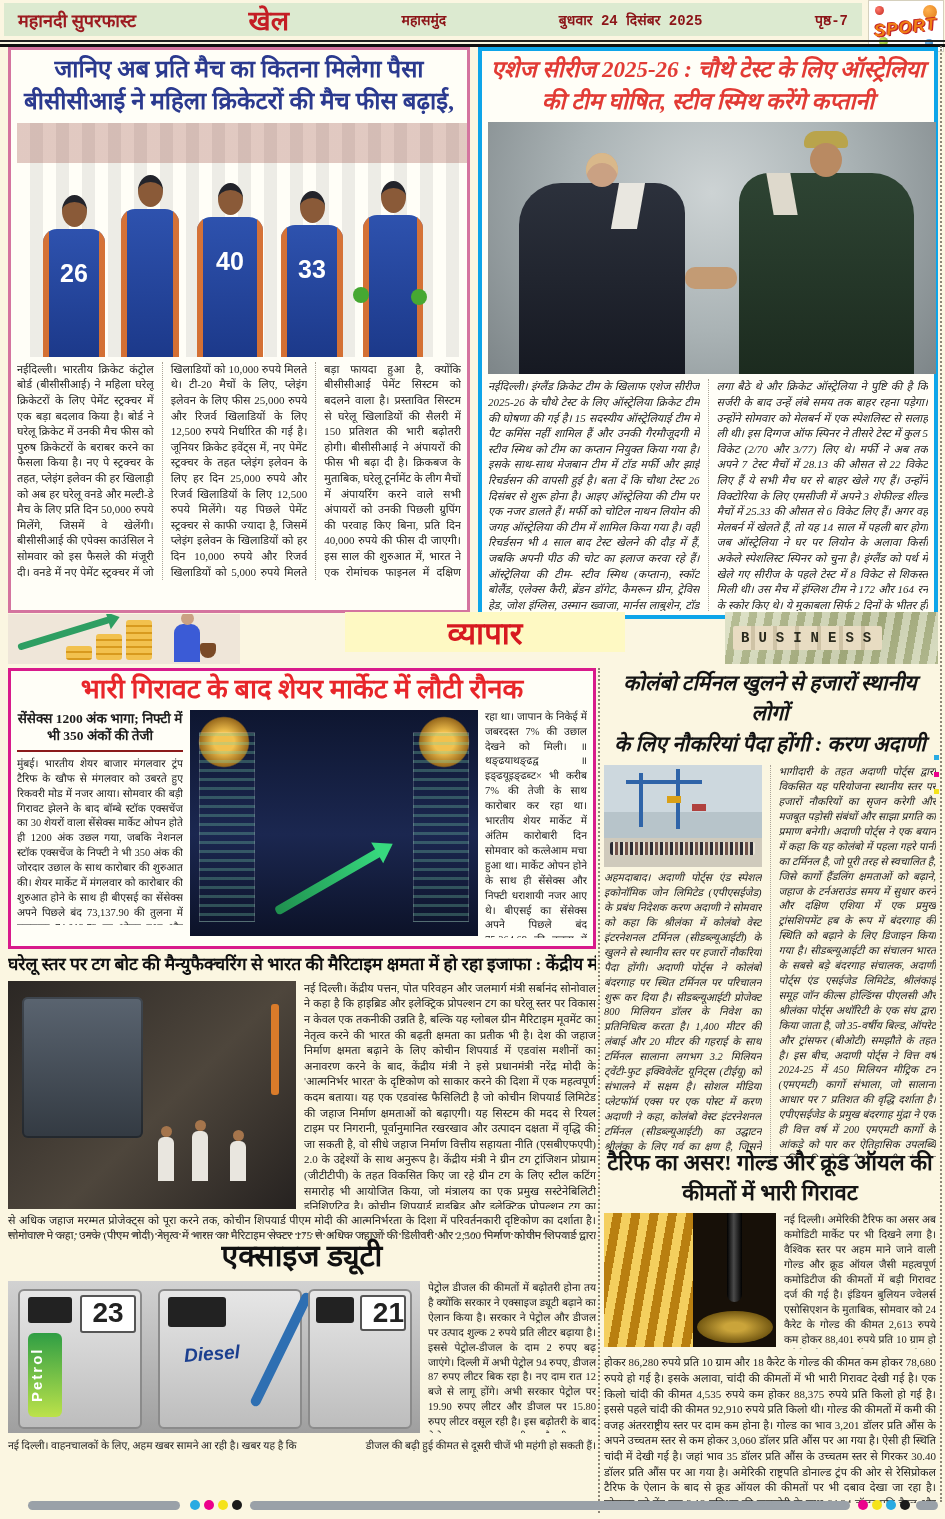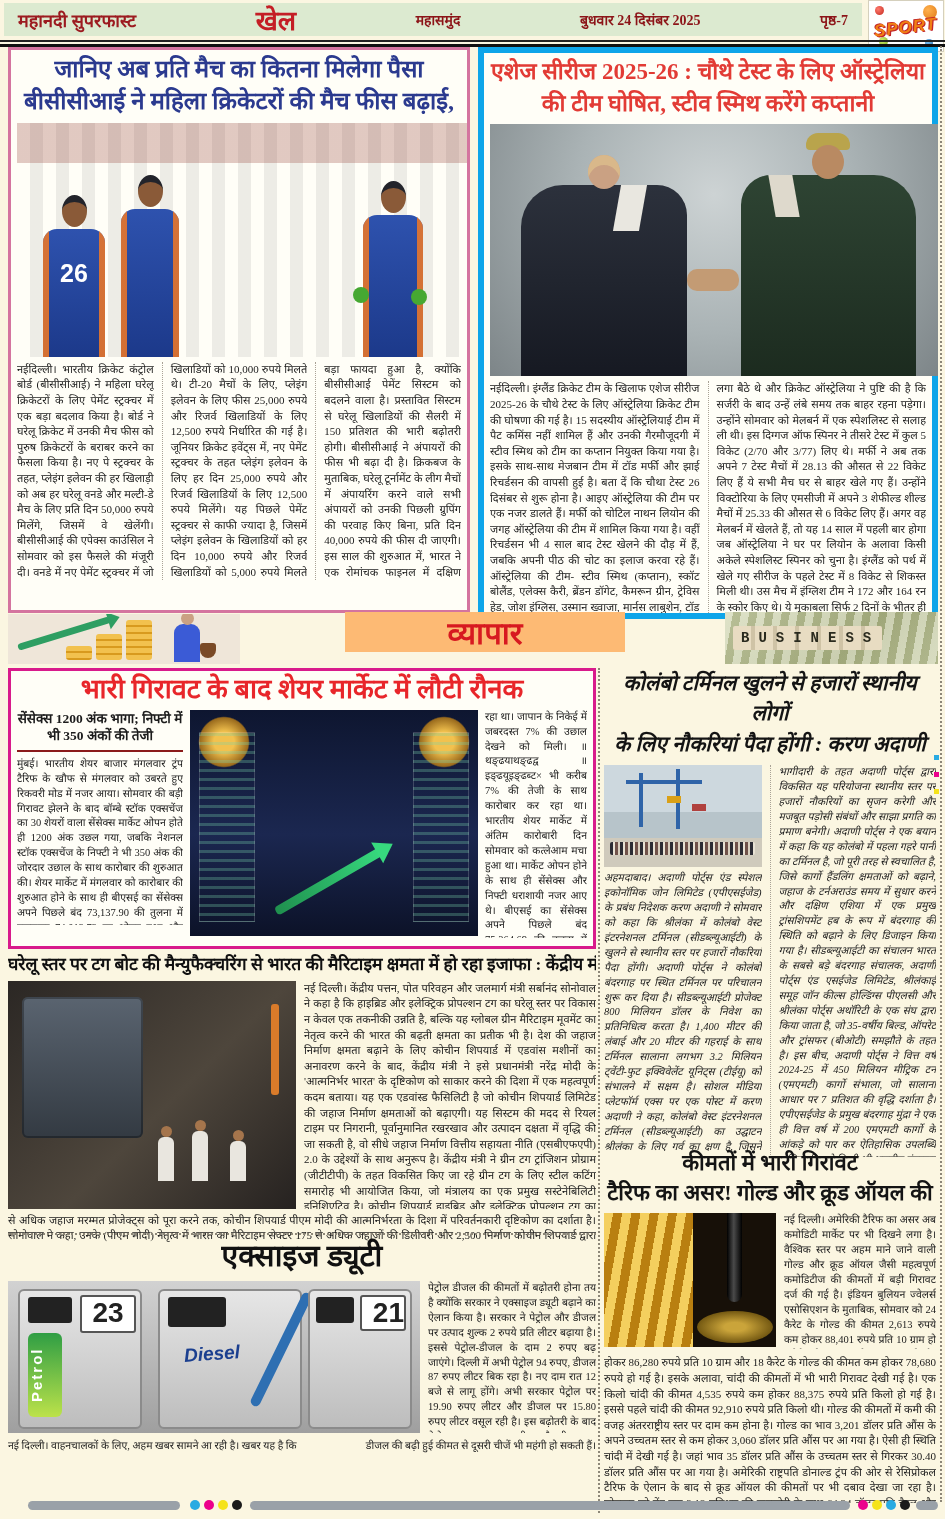--- a/index.html
+++ b/index.html
@@ -3,21 +3,21 @@
 <meta charset="utf-8">
 <style>
   html,body{margin:0;padding:0;background:#e8e4d2;}
   .page{position:relative;width:945px;height:1519px;background:#fbf6e1;overflow:hidden;
         font-family:"Liberation Serif","DejaVu Sans",serif;color:#1c1c1c;}
   
   .masthead{position:absolute;left:4px;top:3px;width:858px;height:33px;background:#dcead0;
             display:flex;align-items:center;justify-content:space-between;padding:0 14px;box-sizing:border-box;}
   .mh-paper{font-size:18px;font-weight:bold;color:#9c1b20;}
   .mh-section{font-size:27px;font-weight:bold;color:#c41e25;}
-  .mh-city,.mh-date,.mh-page{font-size:14px;font-weight:bold;color:#8c1418;}
+  .mh-city,.mh-date,.mh-page{font-size:14px;font-weight:bold;color:#8c1418;font-family:Liberation Mono, monospace;}
   .rule1{position:absolute;left:0;top:40px;width:945px;height:2px;background:#222;}
   .rule2{position:absolute;left:0;top:44px;width:945px;height:3px;background:#111;}
   .slogo{position:absolute;right:1px;top:0;width:76px;height:52px;background:#fff;border:1px solid #d5d0bd;box-sizing:border-box;}
   .slogo .stxt{position:absolute;left:5px;top:17px;font-family:"Liberation Sans",sans-serif;font-weight:bold;font-style:italic;
                font-size:17px;color:#f07f13;text-shadow:1px 1px 0 #c2252a,-1px -1px 0 #c2252a;transform:rotate(-7deg);letter-spacing:1px;}
   .ball{position:absolute;border-radius:50%;}
   .b-orange{width:14px;height:14px;right:6px;top:4px;background:radial-gradient(circle at 35% 35%,#ffb14e,#e07b17);}
   .b-red{width:9px;height:9px;left:6px;top:5px;background:radial-gradient(circle at 35% 35%,#ff7a6e,#c42a1e);}
   .b-green{width:9px;height:9px;left:10px;bottom:5px;background:radial-gradient(circle at 35% 35%,#d3f06e,#7aa81f);}
   .b-blue{width:8px;height:8px;right:10px;bottom:4px;background:radial-gradient(circle at 35% 35%,#7ec4f2,#2e6fb2);}
@@ -39,21 +39,21 @@
   .player{position:absolute;bottom:0;}
   .phead{width:25px;height:25px;border-radius:50%;background:#8a5a38;border-top:7px solid #23242b;margin:0 auto 2px;}
   .pjersey{border-radius:14px 14px 0 0;background:linear-gradient(180deg,#2e52ae,#1c398a);position:relative;}
   .pjersey::before{content:"";position:absolute;inset:0;border-radius:14px 14px 0 0;
      background:linear-gradient(90deg,#e8762a 0 6px,transparent 6px calc(100% - 6px),#e8762a calc(100% - 6px));opacity:.9;}
   .jnum{display:block;text-align:center;color:#fff;font-weight:bold;font-size:25px;
         font-family:"Liberation Sans",sans-serif;padding-top:30px;position:relative;}
   .glove{position:absolute;width:16px;height:16px;border-radius:50%;background:#46a832;bottom:54px;left:-10px;box-shadow:58px 2px 0 #46a832;}
   
   .art-ashes{position:absolute;left:478px;top:47px;width:460px;height:572px;background:#fffef7;
-             border:6px solid #0ea5e9;box-sizing:border-box;padding:3px 6px;}
+             border:4px solid #0ea5e9;box-sizing:border-box;padding:3px 6px;font-style:italic;}
   .ashes-h{font-size:23px;line-height:1.4;font-weight:bold;color:#e23b35;text-align:center;}
   .ashesp{width:448px;height:252px;margin:4px auto 5px;
           background:radial-gradient(circle at 50% 28%,#cdd3d4 0%,#aab3b5 48%,#7d8588 100%);}
   .man{position:absolute;bottom:0;}
   .man-l{left:7%;width:37%;height:76%;background:linear-gradient(180deg,#2c313c,#161922);border-radius:42px 30px 0 0;}
   .man-r{right:5%;width:39%;height:80%;background:linear-gradient(180deg,#2e4433,#1c2b1f);border-radius:30px 42px 0 0;}
   .mhead{position:absolute;top:-30px;left:50%;transform:translateX(-50%);width:32px;height:34px;border-radius:50%;}
   .mh-l{background:#caa183;box-shadow:inset 0 10px 0 rgba(220,190,140,.8);}
   .mh-r{background:#b98a62;}
   .cap{position:absolute;top:-42px;left:50%;transform:translateX(-50%);width:44px;height:17px;border-radius:12px 12px 4px 4px;background:#b9a44c;}
@@ -63,21 +63,21 @@
   
   .vy-il{position:absolute;left:8px;top:614px;width:232px;height:50px;background:#efe6d9;overflow:hidden;}
   .vy-arrow{position:absolute;left:8px;top:16px;width:96px;height:7px;background:#2e9e62;border-radius:4px;transform:rotate(-17deg);}
   .vy-arrow::after{content:"";position:absolute;right:-10px;top:-5px;border-left:12px solid #2e9e62;
                    border-top:9px solid transparent;border-bottom:9px solid transparent;}
   .stack{position:absolute;bottom:4px;width:26px;border-radius:3px;background:repeating-linear-gradient(180deg,#f2c14e 0 5px,#d89a1e 5px 7px);}
   .st1{left:58px;height:14px;} .st2{left:88px;height:26px;} .st3{left:118px;height:40px;}
   .vy-man{position:absolute;right:40px;bottom:2px;width:26px;height:38px;background:#3b5bd6;border-radius:9px 9px 0 0;}
   .vy-man::before{content:"";position:absolute;top:-12px;left:7px;width:13px;height:13px;border-radius:50%;background:#caa183;}
   .vy-bag{position:absolute;right:24px;bottom:6px;width:16px;height:15px;border-radius:3px 3px 8px 8px;background:#7a4a26;}
-  .vy-banner{position:absolute;left:345px;top:612px;width:280px;height:40px;background:#fdba74;
+  .vy-banner{position:absolute;left:345px;top:612px;width:280px;height:40px;background:#fef9c3;
              display:flex;align-items:center;justify-content:center;}
   .vy-banner span{font-size:31px;font-weight:bold;color:#d71920;}
   .biz{position:absolute;left:725px;top:612px;width:213px;height:52px;overflow:hidden;
        background:linear-gradient(135deg,#cdd3ab,#aeb586 60%,#c4caa0);}
   .biz::before{content:"";position:absolute;inset:0;
        background:repeating-linear-gradient(100deg,rgba(255,255,255,.35) 0 8px,rgba(90,100,60,.18) 8px 16px);}
   .biz .tiles{position:absolute;left:8px;top:14px;font-family:"Liberation Mono",monospace;font-weight:bold;font-size:14px;
        color:#2a2a1e;letter-spacing:9px;background:repeating-linear-gradient(90deg,#e8dcc2 0 18px,#cfc3a6 18px 22px);
        padding:4px 2px 4px 8px;border-radius:2px;}
   
@@ -191,20 +191,32 @@
       <div class="player" style="left:26px;">
         <div class="phead"></div>
         <div class="pjersey" style="width:62px;height:128px;">
           <span class="jnum">26</span>
         </div>
       </div>
       <div class="player" style="left:104px;">
         <div class="phead"></div>
         <div class="pjersey" style="width:58px;height:148px;"></div>
       </div>
+      <div class="player" style="left:180px;">
+        <div class="phead"></div>
+        <div class="pjersey" style="width:66px;height:140px;">
+          <span class="jnum">40</span>
+        </div>
+      </div>
+      <div class="player" style="left:264px;">
+        <div class="phead"></div>
+        <div class="pjersey" style="width:62px;height:132px;">
+          <span class="jnum">33</span>
+        </div>
+      </div>
       <div class="player" style="left:346px;">
         <div class="phead"></div>
         <div class="pjersey" style="width:60px;height:142px;">
           <span class="glove"></span>
         </div>
       </div>
     </div>
     <div class="cols bodytext" style="height:218px;">
       <div class="col">नईदिल्ली। भारतीय क्रिकेट कंट्रोल बोर्ड (बीसीसीआई) ने महिला घरेलू क्रिकेटरों के लिए पेमेंट स्ट्रक्चर में एक बड़ा बदलाव किया है। बोर्ड ने घरेलू क्रिकेट में उनकी मैच फीस को पुरुष क्रिकेटरों के बराबर करने का फैसला किया है। नए पे स्ट्रक्चर के तहत, प्लेइंग इलेवन की हर खिलाड़ी को अब हर घरेलू वनडे और मल्टी-डे मैच के लिए प्रति दिन 50,000 रुपये मिलेंगे, जिसमें वे खेलेंगी। बीसीसीआई की एपेक्स काउंसिल ने सोमवार को इस फैसले की मंजूरी दी। वनडे में नए पेमेंट स्ट्रक्चर में जो खिलाड़ी प्लेइंग इलेवन का हिस्सा नहीं होंगे (बेंच पर होंगे) उन्हें भी प्रति मैच 25,000 रुपये की फीस मिलेगी। पहले, प्लेइंग इलेवन में सीनियर महिला खिलाडियों को प्रति मैच 20,000 रुपये मिलते थे, जबकि बेंच पर बैठी</div>
       <div class="col">खिलाडियों को 10,000 रुपये मिलते थे। टी-20 मैचों के लिए, प्लेइंग इलेवन के लिए फीस 25,000 रुपये और रिजर्व खिलाडियों के लिए 12,500 रुपये निर्धारित की गई है। जूनियर क्रिकेट इवेंट्स में, नए पेमेंट स्ट्रक्चर के तहत प्लेइंग इलेवन के लिए हर दिन 25,000 रुपये और रिजर्व खिलाडियों के लिए 12,500 रुपये मिलेंगे। यह पिछले पेमेंट स्ट्रक्चर से काफी ज्यादा है, जिसमें प्लेइंग इलेवन के खिलाडियों को हर दिन 10,000 रुपये और रिजर्व खिलाडियों को 5,000 रुपये मिलते थे। टी-20 मैचों के लिए उनकी फीस अब प्लेइंग इलेवन के लिए 12,500 रुपये और नॉन-प्लेइंग सदस्यों के लिए 6,250 रुपये होगी। वनडे विश्व कप 2025 की सफलता के बाद से भारतीय महिला क्रिकेटरों को बहुत</div>
@@ -294,22 +306,22 @@
         <div class="t-fig" style="left:64%;height:50px;"></div>
         <div class="t-fig" style="left:77%;height:40px;"></div>
         <div class="t-accent"></div>
       </div>
       <div class="tug-col bodytext">नई दिल्ली। केंद्रीय पत्तन, पोत परिवहन और जलमार्ग मंत्री सर्बानंद सोनोवाल ने कहा है कि हाइब्रिड और इलेक्ट्रिक प्रोपल्शन टग का घरेलू स्तर पर विकास न केवल एक तकनीकी उन्नति है, बल्कि यह ग्लोबल ग्रीन मैरिटाइम मूवमेंट का नेतृत्व करने की भारत की बढ़ती क्षमता का प्रतीक भी है। देश की जहाज निर्माण क्षमता बढ़ाने के लिए कोचीन शिपयार्ड में एडवांस मशीनों का अनावरण करने के बाद, केंद्रीय मंत्री ने इसे प्रधानमंत्री नरेंद्र मोदी के 'आत्मनिर्भर भारत' के दृष्टिकोण को साकार करने की दिशा में एक महत्वपूर्ण कदम बताया। यह एक एडवांस्ड फैसिलिटी है जो कोचीन शिपयार्ड लिमिटेड की जहाज निर्माण क्षमताओं को बढ़ाएगी। यह सिस्टम की मदद से रियल टाइम पर निगरानी, पूर्वानुमानित रखरखाव और उत्पादन दक्षता में वृद्धि की जा सकती है, वो सीधे जहाज निर्माण वित्तीय सहायता नीति (एसबीएफएपी) 2.0 के उद्देश्यों के साथ अनुरूप है। केंद्रीय मंत्री ने ग्रीन टग ट्रांजिशन प्रोग्राम (जीटीटीपी) के तहत विकसित किए जा रहे ग्रीन टग के लिए स्टील कटिंग समारोह भी आयोजित किया, जो मंत्रालय का एक प्रमुख सस्टेनेबिलिटी इनिशिएटिव है। कोचीन शिपयार्ड हाइब्रिड और इलेक्ट्रिक प्रोपल्शन टग का निर्माण करने वाली अग्रणी भारतीय कंपनी के रूप में उभरा है।</div>
     </div>
     <div class="tug-bottom bodytext">से अधिक जहाज मरम्मत प्रोजेक्ट्स को पूरा करने तक, कोचीन शिपयार्ड पीएम मोदी की आत्मनिर्भरता के दिशा में परिवर्तनकारी दृष्टिकोण का दर्शाता है। सोनोवाल ने कहा, उनके (पीएम मोदी) नेतृत्व में भारत का मैरिटाइम सेक्टर 175 से अधिक जहाजों की डिलीवरी और 2,500 निर्माण कोचीन शिपयार्ड द्वारा आईएचसी हॉलैंड के साथ साझेदारी में ड्रेजिंग कॉर्पोरेशन ऑफ इंडिया के लिए किया जा रहा है।</div>
   </section>
 
   <section class="art-gold">
+    <div class="gd-h">टैरिफ का असर! गोल्ड और क्रूड ऑयल की</div>
     <div class="gd-h">कीमतों में भारी गिरावट</div>
-    <div class="gd-h">टैरिफ का असर! गोल्ड और क्रूड ऑयल की</div>
     <div class="gd-row">
       <div class="photo goldimg">
         <div class="oilstream"></div>
         <div class="oilpool"></div>
       </div>
       <div class="gd-col bodytext">नई दिल्ली। अमेरिकी टैरिफ का असर अब कमोडिटी मार्केट पर भी दिखने लगा है। वैश्विक स्तर पर अहम माने जाने वाली गोल्ड और क्रूड ऑयल जैसी महत्वपूर्ण कमोडिटीज की कीमतों में बड़ी गिरावट दर्ज की गई है। इंडियन बुलियन ज्वेलर्स एसोसिएशन के मुताबिक, सोमवार को 24 कैरेट के गोल्ड की कीमत 2,613 रुपये कम होकर 88,401 रुपये प्रति 10 ग्राम हो गई है, जो शुक्रवार को 91,014 रुपये थी। इसके साथ ही, 22 कैरेट के गोल्ड की कीमत कम</div>
     </div>
     <div class="gd-bottom bodytext">होकर 86,280 रुपये प्रति 10 ग्राम और 18 कैरेट के गोल्ड की कीमत कम होकर 78,680 रुपये हो गई है। इसके अलावा, चांदी की कीमतों में भी भारी गिरावट देखी गई है। एक किलो चांदी की कीमत 4,535 रुपये कम होकर 88,375 रुपये प्रति किलो हो गई है। इससे पहले चांदी की कीमत 92,910 रुपये प्रति किलो थी। गोल्ड की कीमतों में कमी की वजह अंतरराष्ट्रीय स्तर पर दाम कम होना है। गोल्ड का भाव 3,201 डॉलर प्रति औंस के अपने उच्चतम स्तर से कम होकर 3,060 डॉलर प्रति औंस पर आ गया है। ऐसी ही स्थिति चांदी में देखी गई है। जहां भाव 35 डॉलर प्रति औंस के उच्चतम स्तर से गिरकर 30.40 डॉलर प्रति औंस पर आ गया है। अमेरिकी राष्ट्रपति डोनाल्ड ट्रंप की ओर से रेसिप्रोकल टैरिफ के ऐलान के बाद से क्रूड ऑयल की कीमतों पर भी दबाव देखा जा रहा है। सोमवार को ब्रेंट क्रूड 2.12 प्रतिशत की कमजोरी के साथ 64.24 डॉलर प्रति बैरल और डब्लूटीआई क्रूड 2.24 प्रतिशत की गिरावट के साथ 60.61 डॉलर पर था। रेसिप्रोकल टैरिफ लगने के बाद क्रूड ऑयल की कीमतों में करीब 14 प्रतिशत की गिरावट आ चुकी है। क्रूड ऑयल में गिरावट का कारण अमेरिका के साथ वैश्विक अर्थव्यवस्था में मंदी आने की संभावना बढ़ना है, जिससे क्रूड ऑयल की मांग कम हो सकती है।</div>
   </section>
 

